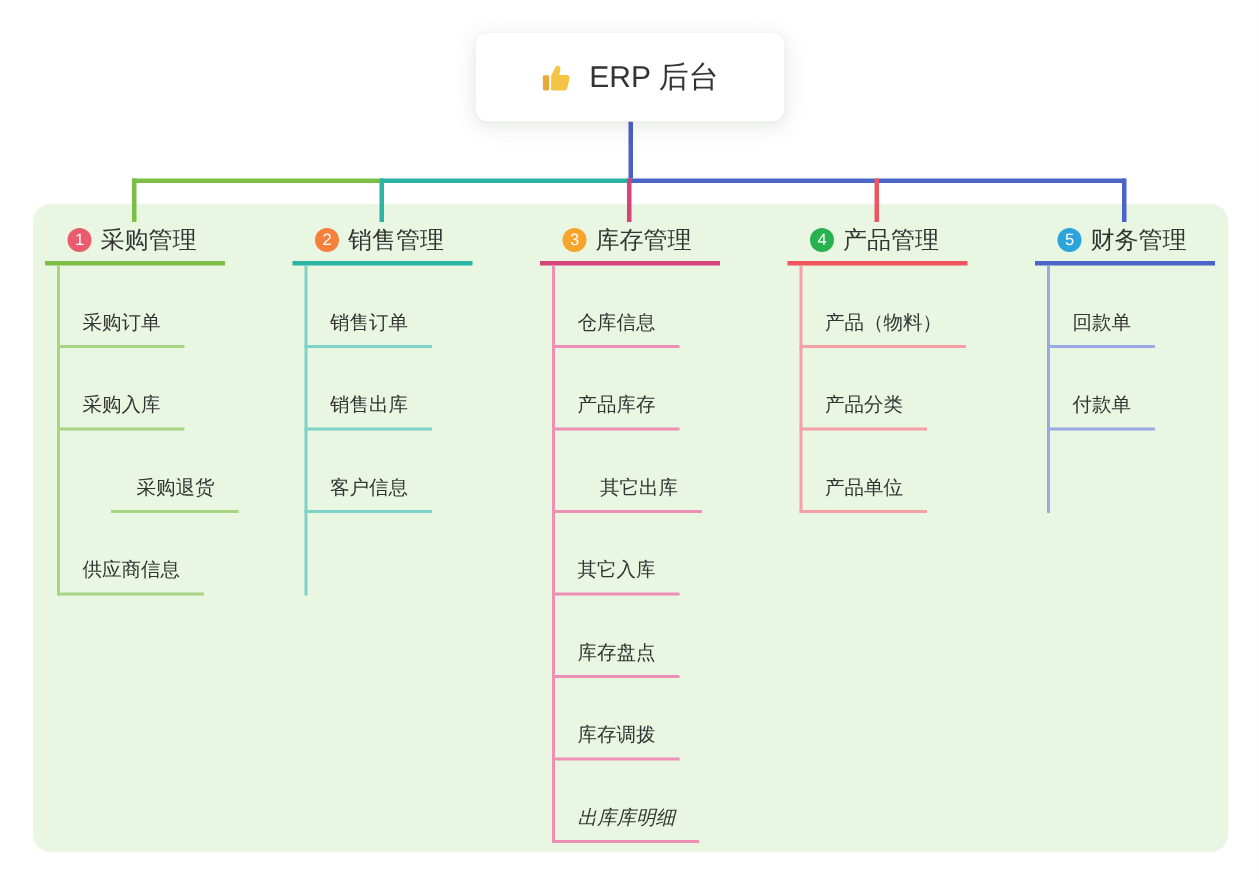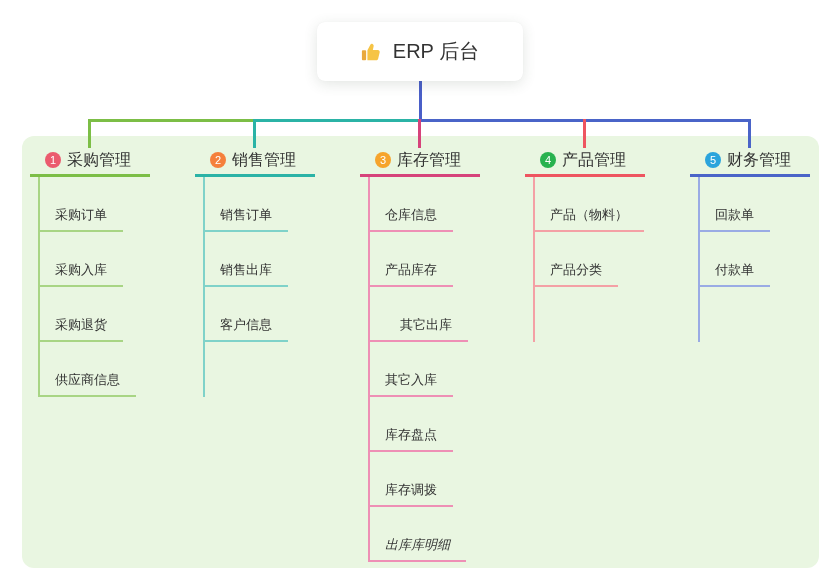--- a/index.html
+++ b/index.html
@@ -75,21 +75,21 @@
         </div>
         <div class="children">
           <div class="vline" style="background: rgb(168, 213, 132); height: 220px;"></div>
           <div class="child-row">
             <div class="child-item" style="border-bottom-color: rgb(168, 213, 132);"><span>采购订单</span></div>
           </div>
           <div class="child-row">
             <div class="child-item" style="border-bottom-color: rgb(168, 213, 132);"><span>采购入库</span></div>
           </div>
           <div class="child-row">
-            <div class="child-item" style="border-bottom-color: rgb(168, 213, 132);"><span>采购退货</span></div>
+            <div class="child-item" style="border-bottom-color: rgb(168, 213, 132); margin-left: 36px;"><span>采购退货</span></div>
           </div>
           <div class="child-row">
             <div class="child-item" style="border-bottom-color: rgb(168, 213, 132);"><span>供应商信息</span></div>
           </div>
         </div>
       </div>
       <div class="branch" style="left: 195px;">
         <div class="branch-title" style="border-bottom-color: rgb(43, 179, 166);">
           <span class="badge" style="background: rgb(245, 128, 60);">2</span>
           <span>销售管理</span>
@@ -143,20 +143,23 @@
           <span>产品管理</span>
         </div>
         <div class="children">
           <div class="vline" style="background: rgb(244, 160, 165); height: 165px;"></div>
           <div class="child-row">
             <div class="child-item" style="border-bottom-color: rgb(244, 160, 165);"><span>产品（物料）</span></div>
           </div>
           <div class="child-row">
             <div class="child-item" style="border-bottom-color: rgb(244, 160, 165);"><span>产品分类</span></div>
           </div>
+          <div class="child-row">
+            <div class="child-item" style="border-bottom-color: rgb(244, 160, 165);"><span>产品单位</span></div>
+          </div>
         </div>
       </div>
       <div class="branch" style="left: 690px;">
         <div class="branch-title" style="border-bottom-color: rgb(74, 100, 200);">
           <span class="badge" style="background: rgb(43, 164, 220);">5</span>
           <span>财务管理</span>
         </div>
         <div class="children">
           <div class="vline" style="background: rgb(154, 171, 228); height: 165px;"></div>
           <div class="child-row">

